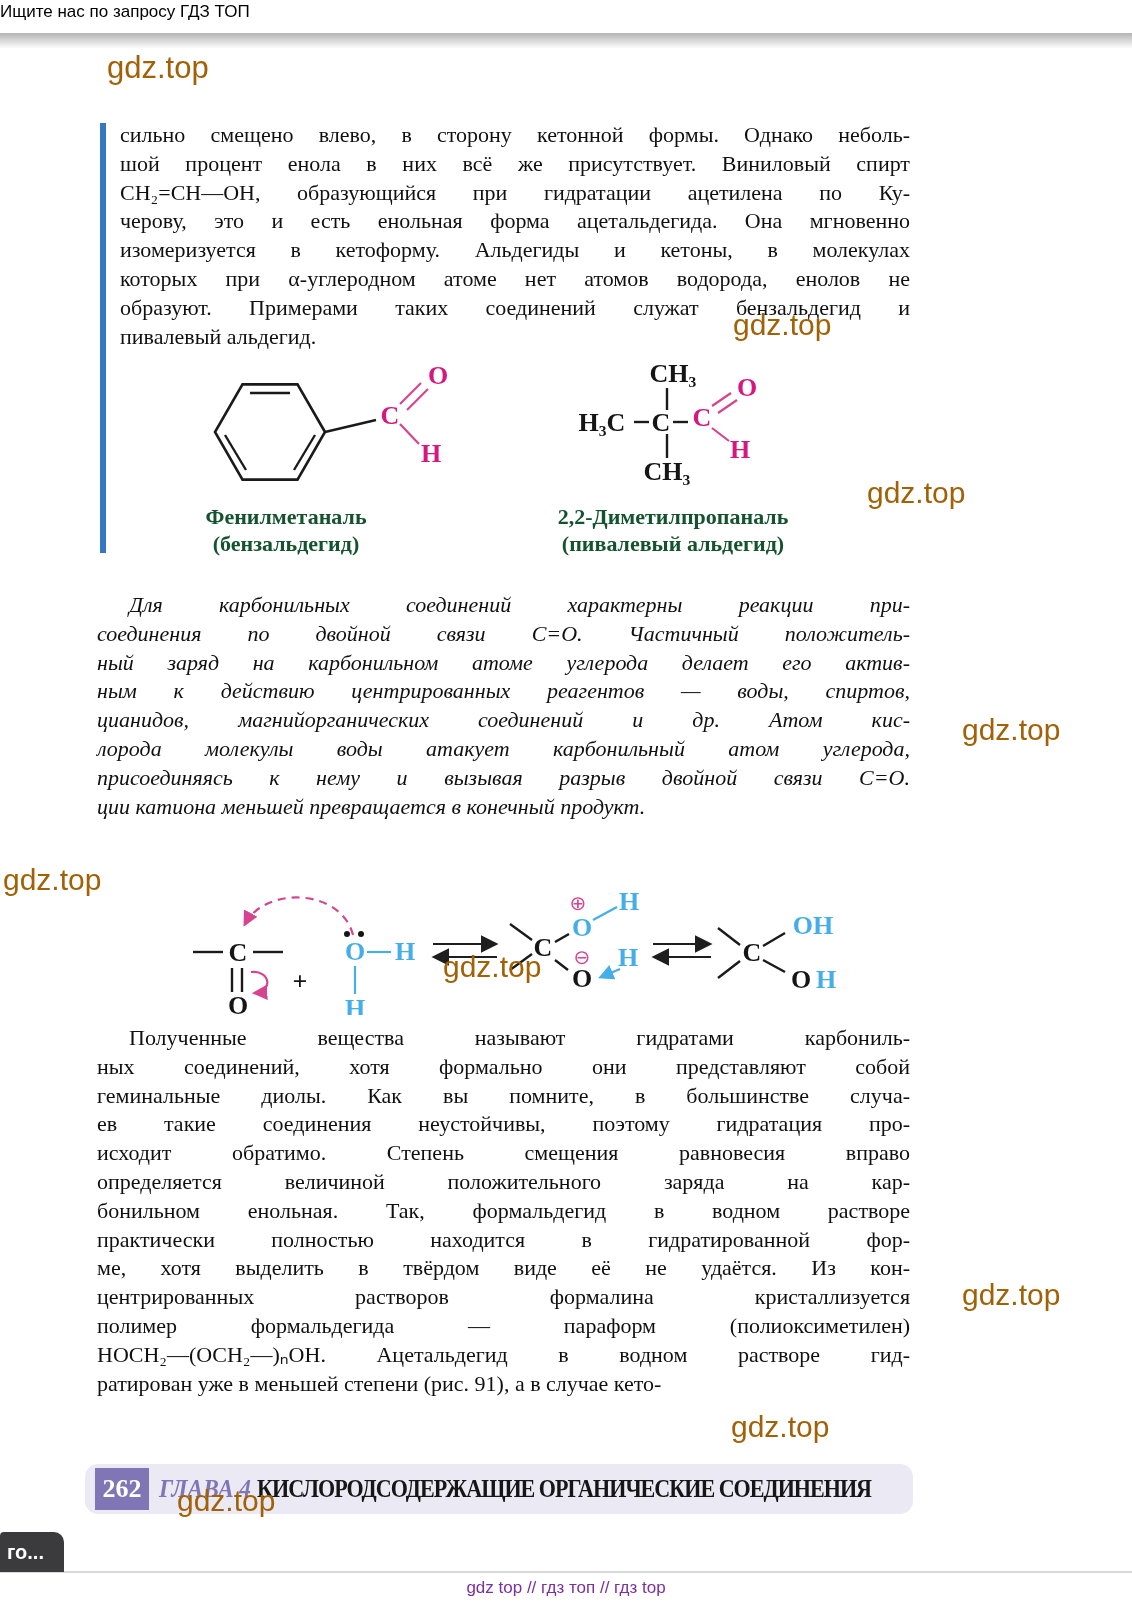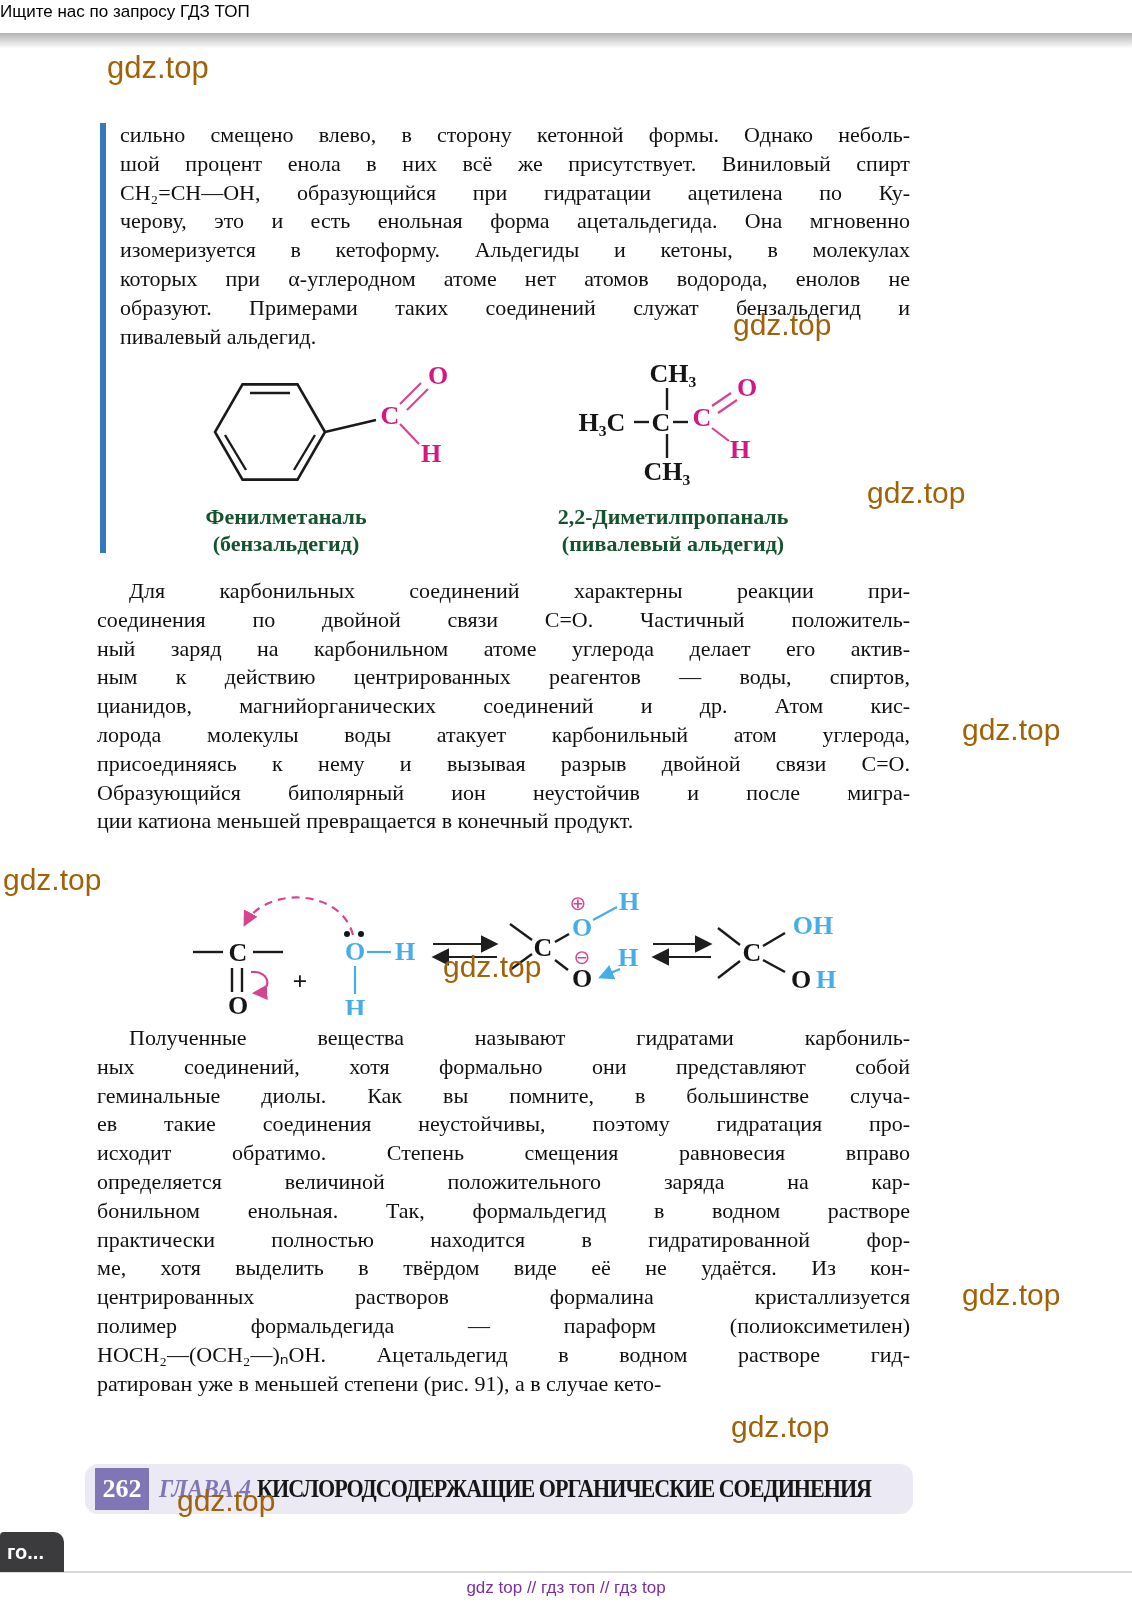--- a/index.html
+++ b/index.html
@@ -24,21 +24,21 @@
   .wm7{left:962px;top:1278px;}
   .wm8{left:731px;top:1410px;}
   .wm9{left:177px;top:1484px;}
 
   
   .para{position:absolute;font-size:22px;line-height:28.8px;color:#101010;}
   .para .line{text-align:justify;text-align-last:justify;}
   .para .line.last{text-align-last:left;}
   .para .line.indent{padding-left:32px;box-sizing:border-box;}
   #p1{left:120px;top:121px;width:790px;}
-  #p2{left:97px;top:577px;width:813px;}
+  #p2{left:97px;top:591px;width:813px;font-style:italic;}
   #p3{left:97px;top:1024px;width:813px;}
 
   .quote-bar{position:absolute;left:100px;top:123px;width:6px;height:430px;
     background:#3578c1;}
 
   
   .fig-svg{position:absolute;left:150px;top:356px;}
   .scheme-svg{position:absolute;left:165px;top:860px;}
   svg text{font-family:"Liberation Serif",serif;font-weight:bold;font-size:26px;}
   .atom-k{fill:#151515;}
@@ -152,21 +152,20 @@
 </div>
 
 <div class="para" id="p2">
   <div class="line indent">Для карбонильных соединений характерны реакции при-</div>
   <div class="line">соединения по двойной связи С=О. Частичный положитель-</div>
   <div class="line">ный заряд на карбонильном атоме углерода делает его актив-</div>
   <div class="line">ным к действию центрированных реагентов — воды, спиртов,</div>
   <div class="line">цианидов, магнийорганических соединений и др. Атом кис-</div>
   <div class="line">лорода молекулы воды атакует карбонильный атом углерода,</div>
   <div class="line">присоединяясь к нему и вызывая разрыв двойной связи С=О.</div>
-  <div class="line">Образующийся биполярный ион неустойчив и после мигра-</div>
   <div class="line last">ции катиона меньшей превращается в конечный продукт.</div>
 </div>
 
 <svg class="scheme-svg" width="710" height="155" viewBox="0 0 710 155">
   <defs>
     <marker id="ah-pink" viewBox="0 0 10 10" refX="8" refY="5" markerWidth="7" markerHeight="7" orient="auto">
       <path d="M0,0 L10,5 L0,10 z" fill="#d6448f"></path>
       </marker>
     <marker id="ah-blue" viewBox="0 0 10 10" refX="8" refY="5" markerWidth="7" markerHeight="7" orient="auto">
       <path d="M0,0 L10,5 L0,10 z" fill="#45aee8"></path>

